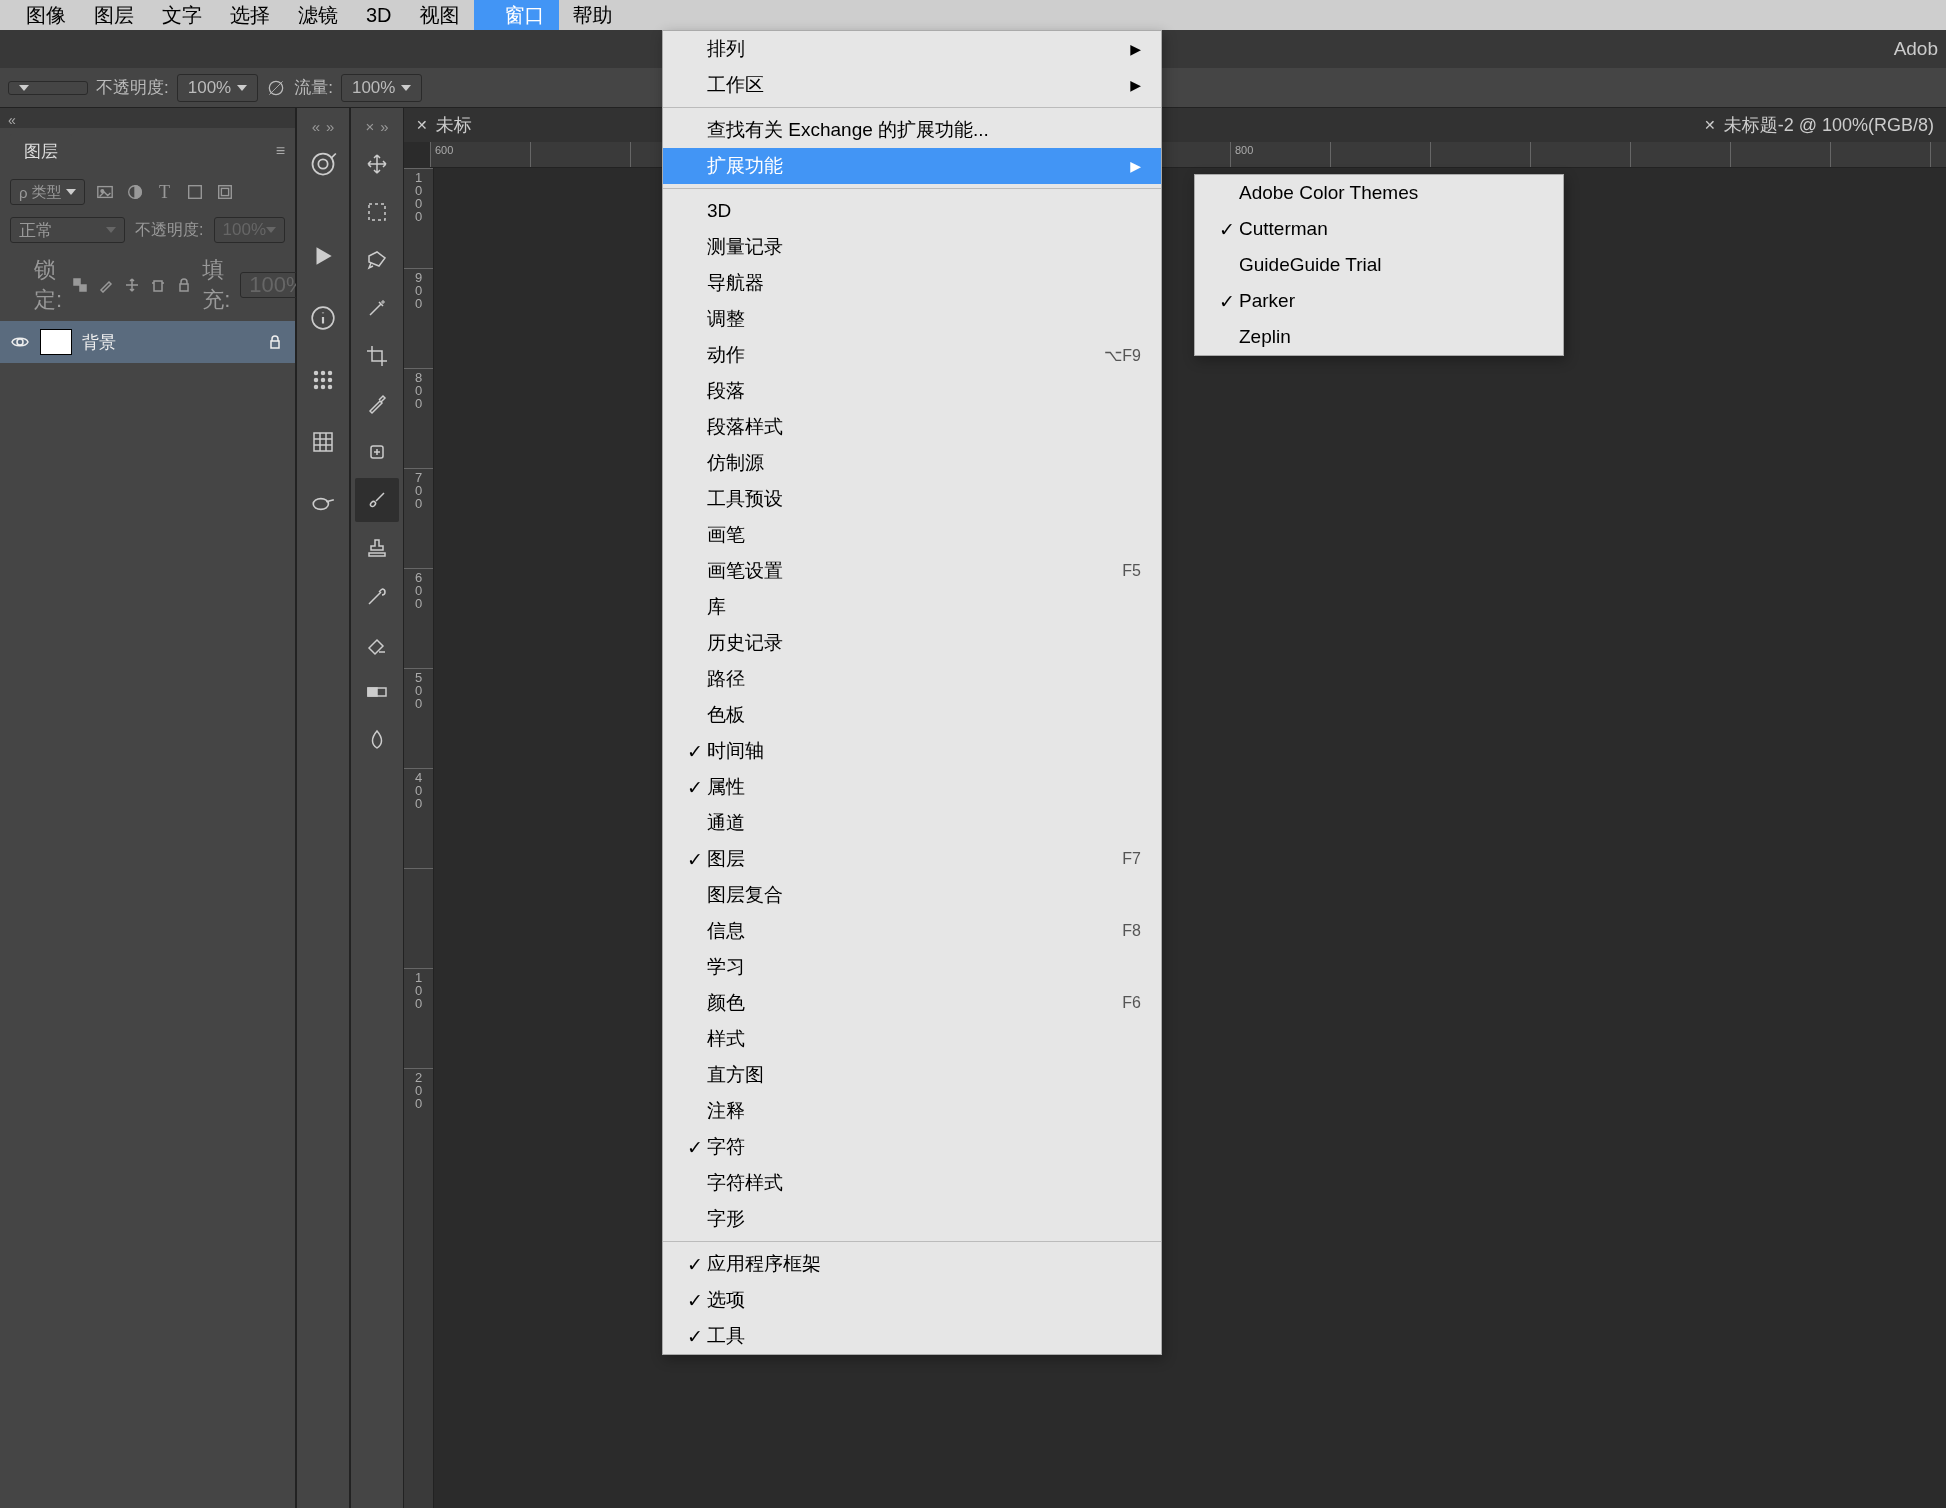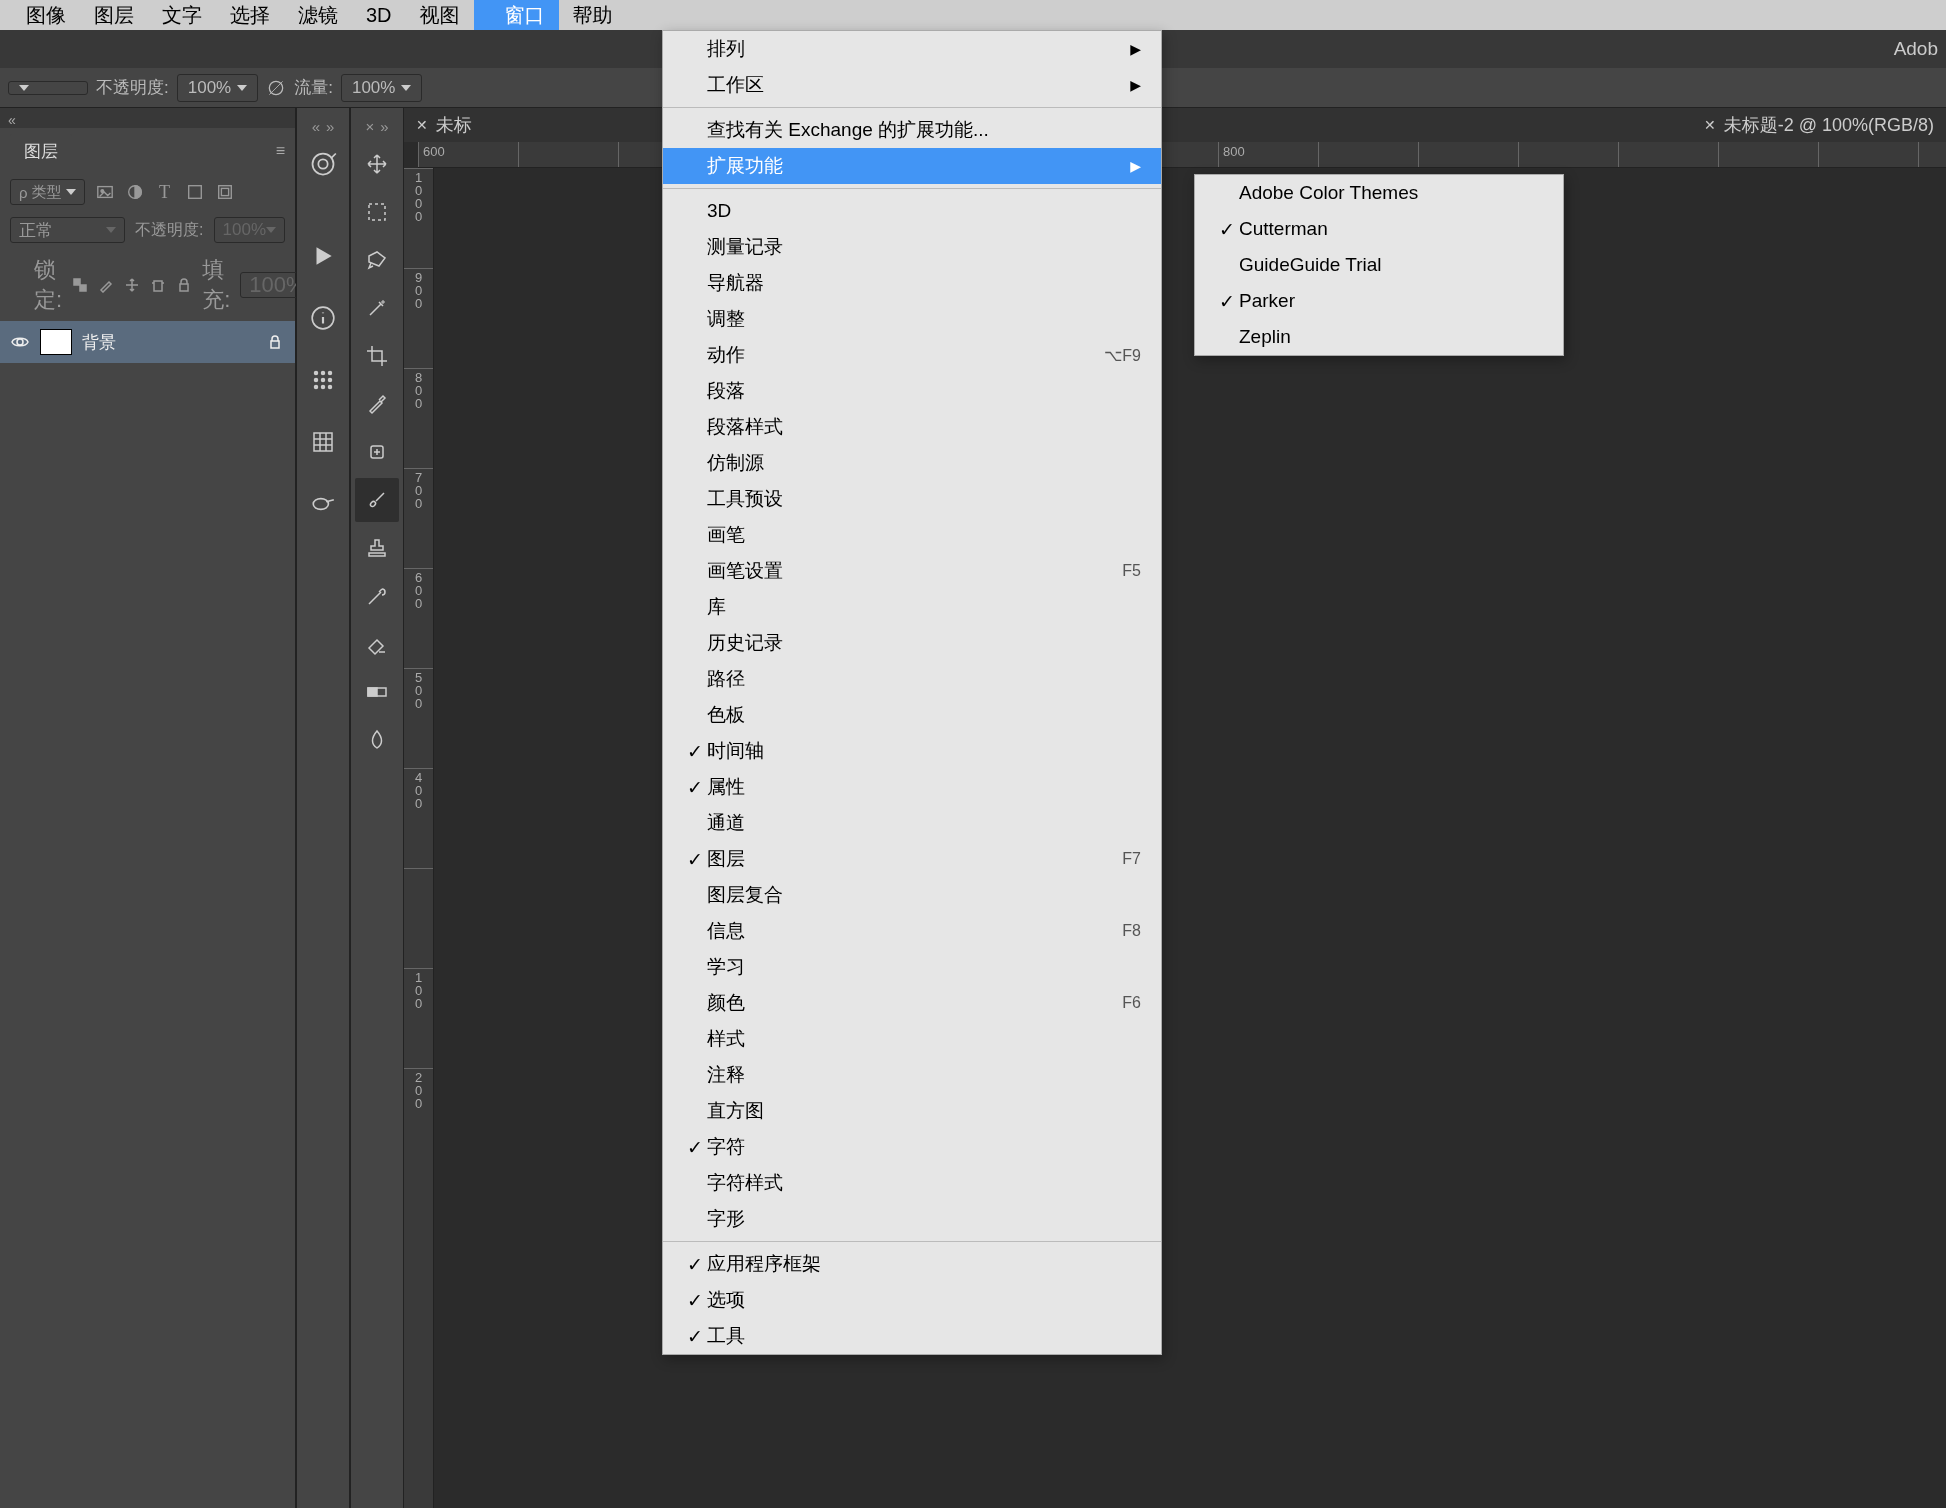--- a/index.html
+++ b/index.html
@@ -24,21 +24,21 @@
   .layer-thumb { width: 32px; height: 26px; background: #fff; border: 1px solid #000; }
   .icon { width: 20px; height: 20px; display: inline-flex; align-items: center; justify-content: center; }
   .tools-strip { width: 54px; background: #454545; border-left: 1px solid #222; border-right: 1px solid #222; display: flex; flex-direction: column; align-items: center; padding-top: 6px; gap: 4px; position: relative; }
   .tool-divider { height: 24px; display: flex; align-items: center; justify-content: center; gap: 6px; font-size: 15px; color: #999; }
   .tool-btn { width: 44px; height: 44px; display: flex; align-items: center; justify-content: center; color: #ccc; border-radius: 2px; font-size: 24px; }
   .tool-btn.active { background: #2f2f2f; }
   .canvas-area { flex: 1; background: #2b2b2b; position: relative; overflow: hidden; }
   .doc-tabs { position: absolute; top: 0; left: 0; right: 0; height: 34px; display: flex; align-items: center; background: #323232; font-size: 18px; color: #ccc; }
   .doc-tab { display: flex; align-items: center; gap: 8px; padding: 0 12px; height: 100%; }
   .doc-tab .close { font-size: 14px; }
-  .ruler-h { position: absolute; top: 34px; left: 14px; right: 0; height: 26px; background: #3a3a3a; display: flex; overflow: hidden; font-size: 13px; color: #aaa; border-bottom: 1px solid #222; }
+  .ruler-h { position: absolute; top: 34px; left: 26px; right: 0; height: 26px; background: #3a3a3a; display: flex; overflow: hidden; font-size: 11px; color: #aaa; border-bottom: 1px solid #222; }
   .ruler-h .tick { flex: 0 0 100px; border-left: 1px solid #666; padding-left: 4px; padding-top: 2px; }
   .ruler-v { position: absolute; top: 60px; left: 0; width: 30px; bottom: 0; background: #3a3a3a; border-right: 1px solid #222; display: flex; flex-direction: column; overflow: hidden; font-size: 13px; color: #aaa; }
   .ruler-v .tick { flex: 0 0 100px; border-top: 1px solid #666; padding-top: 2px; text-align: center; line-height: 1; }
   .ruler-v .tick span { display: block; }
   .dropdown { position: absolute; background: #e6e6e6; color: #000; font-size: 19px; box-shadow: 2px 4px 12px rgba(0,0,0,0.3); border: 1px solid #aaa; }
   .dropdown .row { display: flex; align-items: center; height: 36px; padding: 0 20px; }
   .dropdown .row .check { width: 24px; text-align: center; }
   .dropdown .row .label { flex: 1; }
   .dropdown .row .shortcut { color: #555; font-size: 16px; margin-left: 30px; }
   .dropdown .row .sub { margin-left: 20px; font-size: 14px; }
@@ -525,25 +525,25 @@
       <span class="check"></span>
       <span class="label">颜色</span>
       <span class="shortcut">F6</span>
     </div>
     <div class="row">
       <span class="check"></span>
       <span class="label">样式</span>
     </div>
     <div class="row">
       <span class="check"></span>
+      <span class="label">直方图</span>
+    </div>
+    <div class="row">
+      <span class="check"></span>
       <span class="label">注释</span>
-    </div>
-    <div class="row">
-      <span class="check"></span>
-      <span class="label">直方图</span>
     </div>
     <div class="row">
       <span class="check">✓</span>
       <span class="label">字符</span>
     </div>
     <div class="row">
       <span class="check"></span>
       <span class="label">字符样式</span>
     </div>
     <div class="row">

